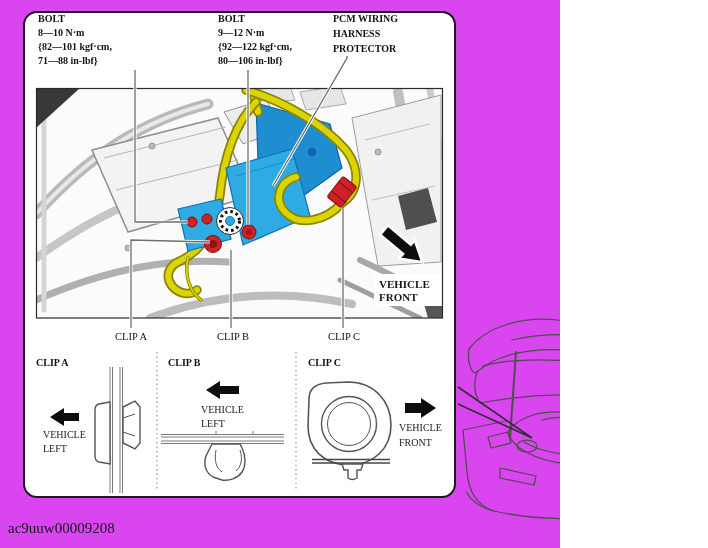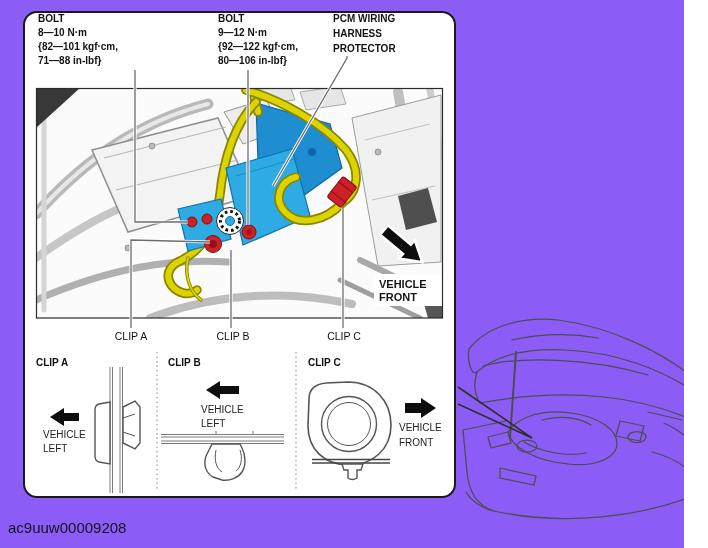--- a/index.html
+++ b/index.html
@@ -1,17 +1,17 @@
 <!DOCTYPE html>
 <html><head>
 <meta charset="utf-8">
 <style>
   html,body{margin:0;padding:0;background:#ffffff;}
-  .page{position:relative;width:684px;height:548px;background:#8b5cf6;overflow:hidden;
-        font-family:Liberation Sans, sans-serif;}
+  .page{position:relative;width:560px;height:548px;background:#d946ef;overflow:hidden;
+        font-family:Liberation Serif, serif;}
   svg{position:absolute;left:0;top:0;}
   text{fill:#111111;}
   .callout-text{font-size:10px;font-weight:bold;}
   .clip-ref{font-size:10.5px;font-weight:normal;}
   .panel-title{font-size:10px;font-weight:bold;}
   .dir-text{font-size:10px;font-weight:normal;fill:#222;}
   .dir-text-main{font-size:11px;font-weight:600;fill:#161616;}
   .figure-id{font-size:15px;font-weight:normal;fill:#14141c;}
 </style>
 </head>

